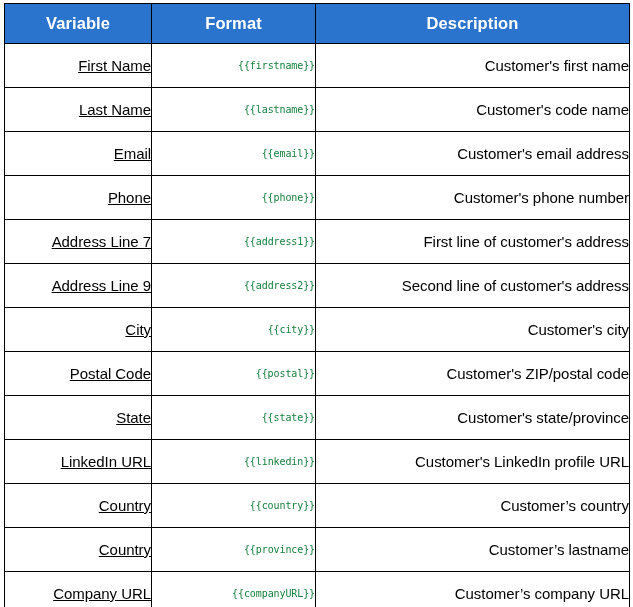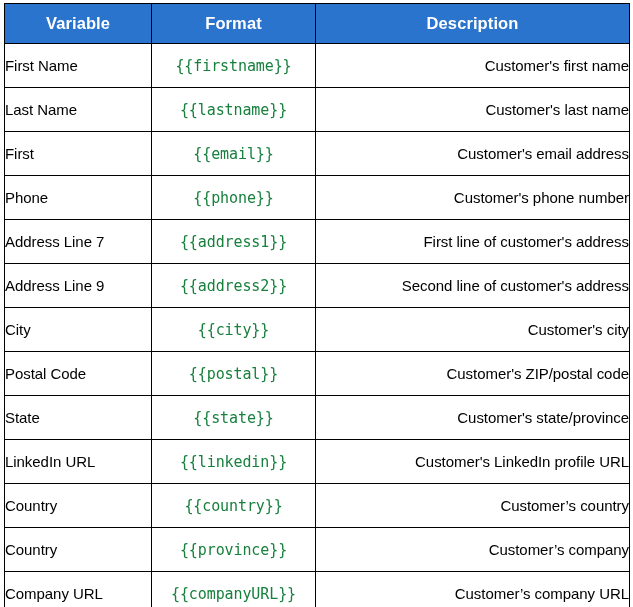--- a/index.html
+++ b/index.html
@@ -53,29 +53,30 @@
   }
 
   tbody td {
     height: 43px;
     font-size: 15px;
     color: #000000;
   }
 
   td.cell-variable {
     padding-left: 11px;
-    text-align: left;
+    text-align: right;
     letter-spacing: -0.05px;
+    text-decoration: underline;
   }
 
   td.cell-format {
     padding-left: 11px;
-    text-align: center;
+    text-align: right;
     font-family: "DejaVu Sans Mono", "Liberation Mono", monospace;
-    font-size: 15px;
+    font-size: 10px;
     color: #17803d;
     letter-spacing: -0.1px;
   }
 
   td.cell-description {
     padding-left: 10px;
     text-align: right;
     letter-spacing: -0.05px;
   }
 </style>
@@ -98,24 +99,24 @@
     </thead>
     <tbody>
       <tr>
         <td class="cell-variable">First Name</td>
         <td class="cell-format">{{firstname}}</td>
         <td class="cell-description">Customer's first name</td>
       </tr>
       <tr>
         <td class="cell-variable">Last Name</td>
         <td class="cell-format">{{lastname}}</td>
-        <td class="cell-description">Customer's last name</td>
+        <td class="cell-description">Customer's code name</td>
       </tr>
       <tr>
-        <td class="cell-variable">First</td>
+        <td class="cell-variable">Email</td>
         <td class="cell-format">{{email}}</td>
         <td class="cell-description">Customer's email address</td>
       </tr>
       <tr>
         <td class="cell-variable">Phone</td>
         <td class="cell-format">{{phone}}</td>
         <td class="cell-description">Customer's phone number</td>
       </tr>
       <tr>
         <td class="cell-variable">Address Line 7</td>
@@ -148,21 +149,21 @@
         <td class="cell-description">Customer's LinkedIn profile URL</td>
       </tr>
       <tr>
         <td class="cell-variable">Country</td>
         <td class="cell-format">{{country}}</td>
         <td class="cell-description">Customer’s country</td>
       </tr>
       <tr>
         <td class="cell-variable">Country</td>
         <td class="cell-format">{{province}}</td>
-        <td class="cell-description">Customer’s company</td>
+        <td class="cell-description">Customer’s lastname</td>
       </tr>
       <tr>
         <td class="cell-variable">Company URL</td>
         <td class="cell-format">{{companyURL}}</td>
         <td class="cell-description">Customer’s company URL</td>
       </tr>
     </tbody>
   </table>
 </div>
 

